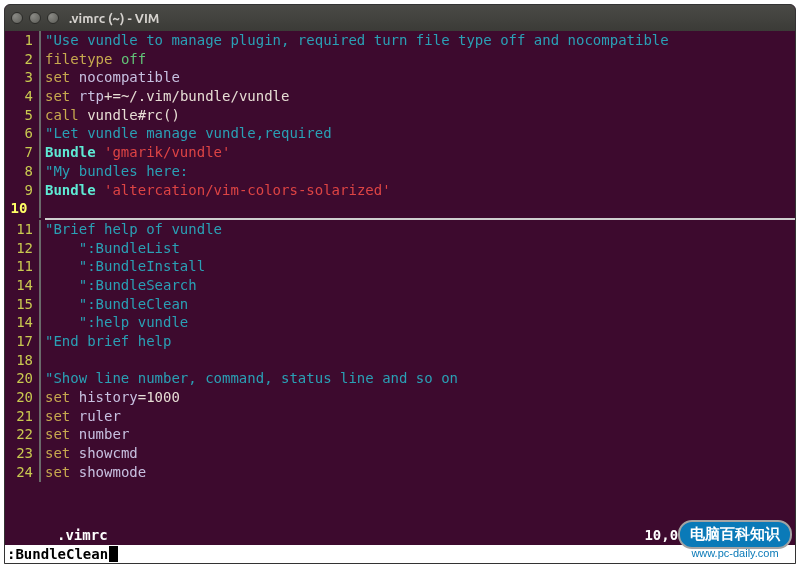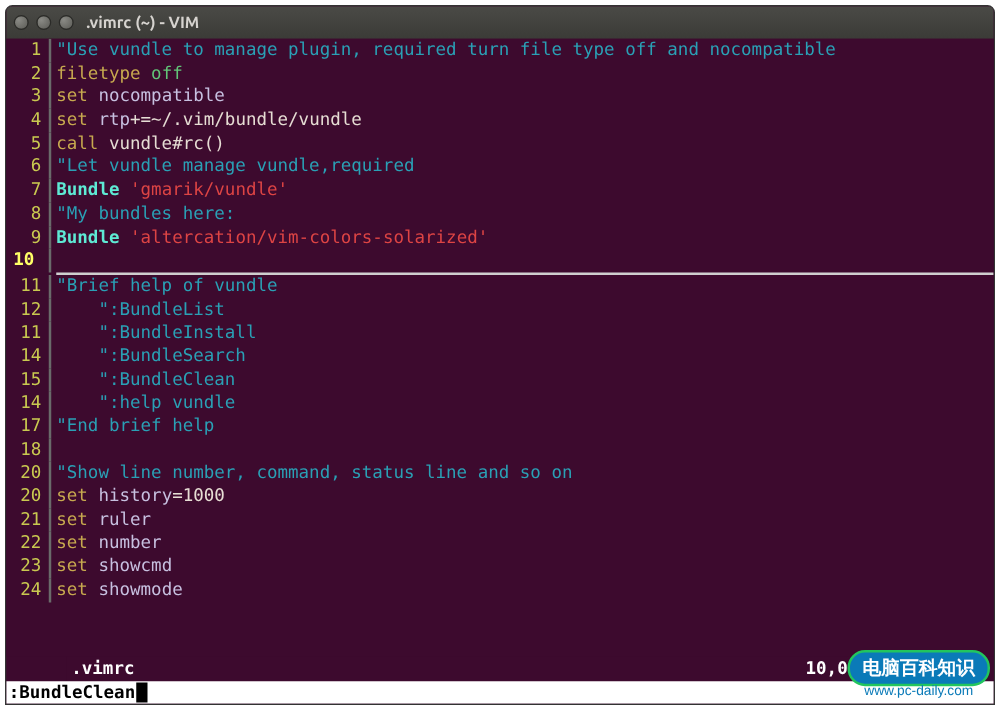--- a/index.html
+++ b/index.html
@@ -122,21 +122,21 @@
     pointer-events: none;
   }
   .wm-badge {
     background: #0a7ab8;
     color: #fff;
     border-radius: 14px;
     padding: 3px 10px;
     font-family: "Microsoft YaHei", sans-serif;
     font-size: 15px;
     font-weight: bold;
-    border: 2px solid #22c55e;
+    border: 2px solid #a3a3a3;
   }
   .wm-url {
     font-family: "Arial", sans-serif;
     font-size: 11px;
     color: #0a7ab8;
     text-align: left;
     margin-top: -2px;
   }
   .wm-wrap { display: flex; flex-direction: column; align-items: center; }
 </style>

